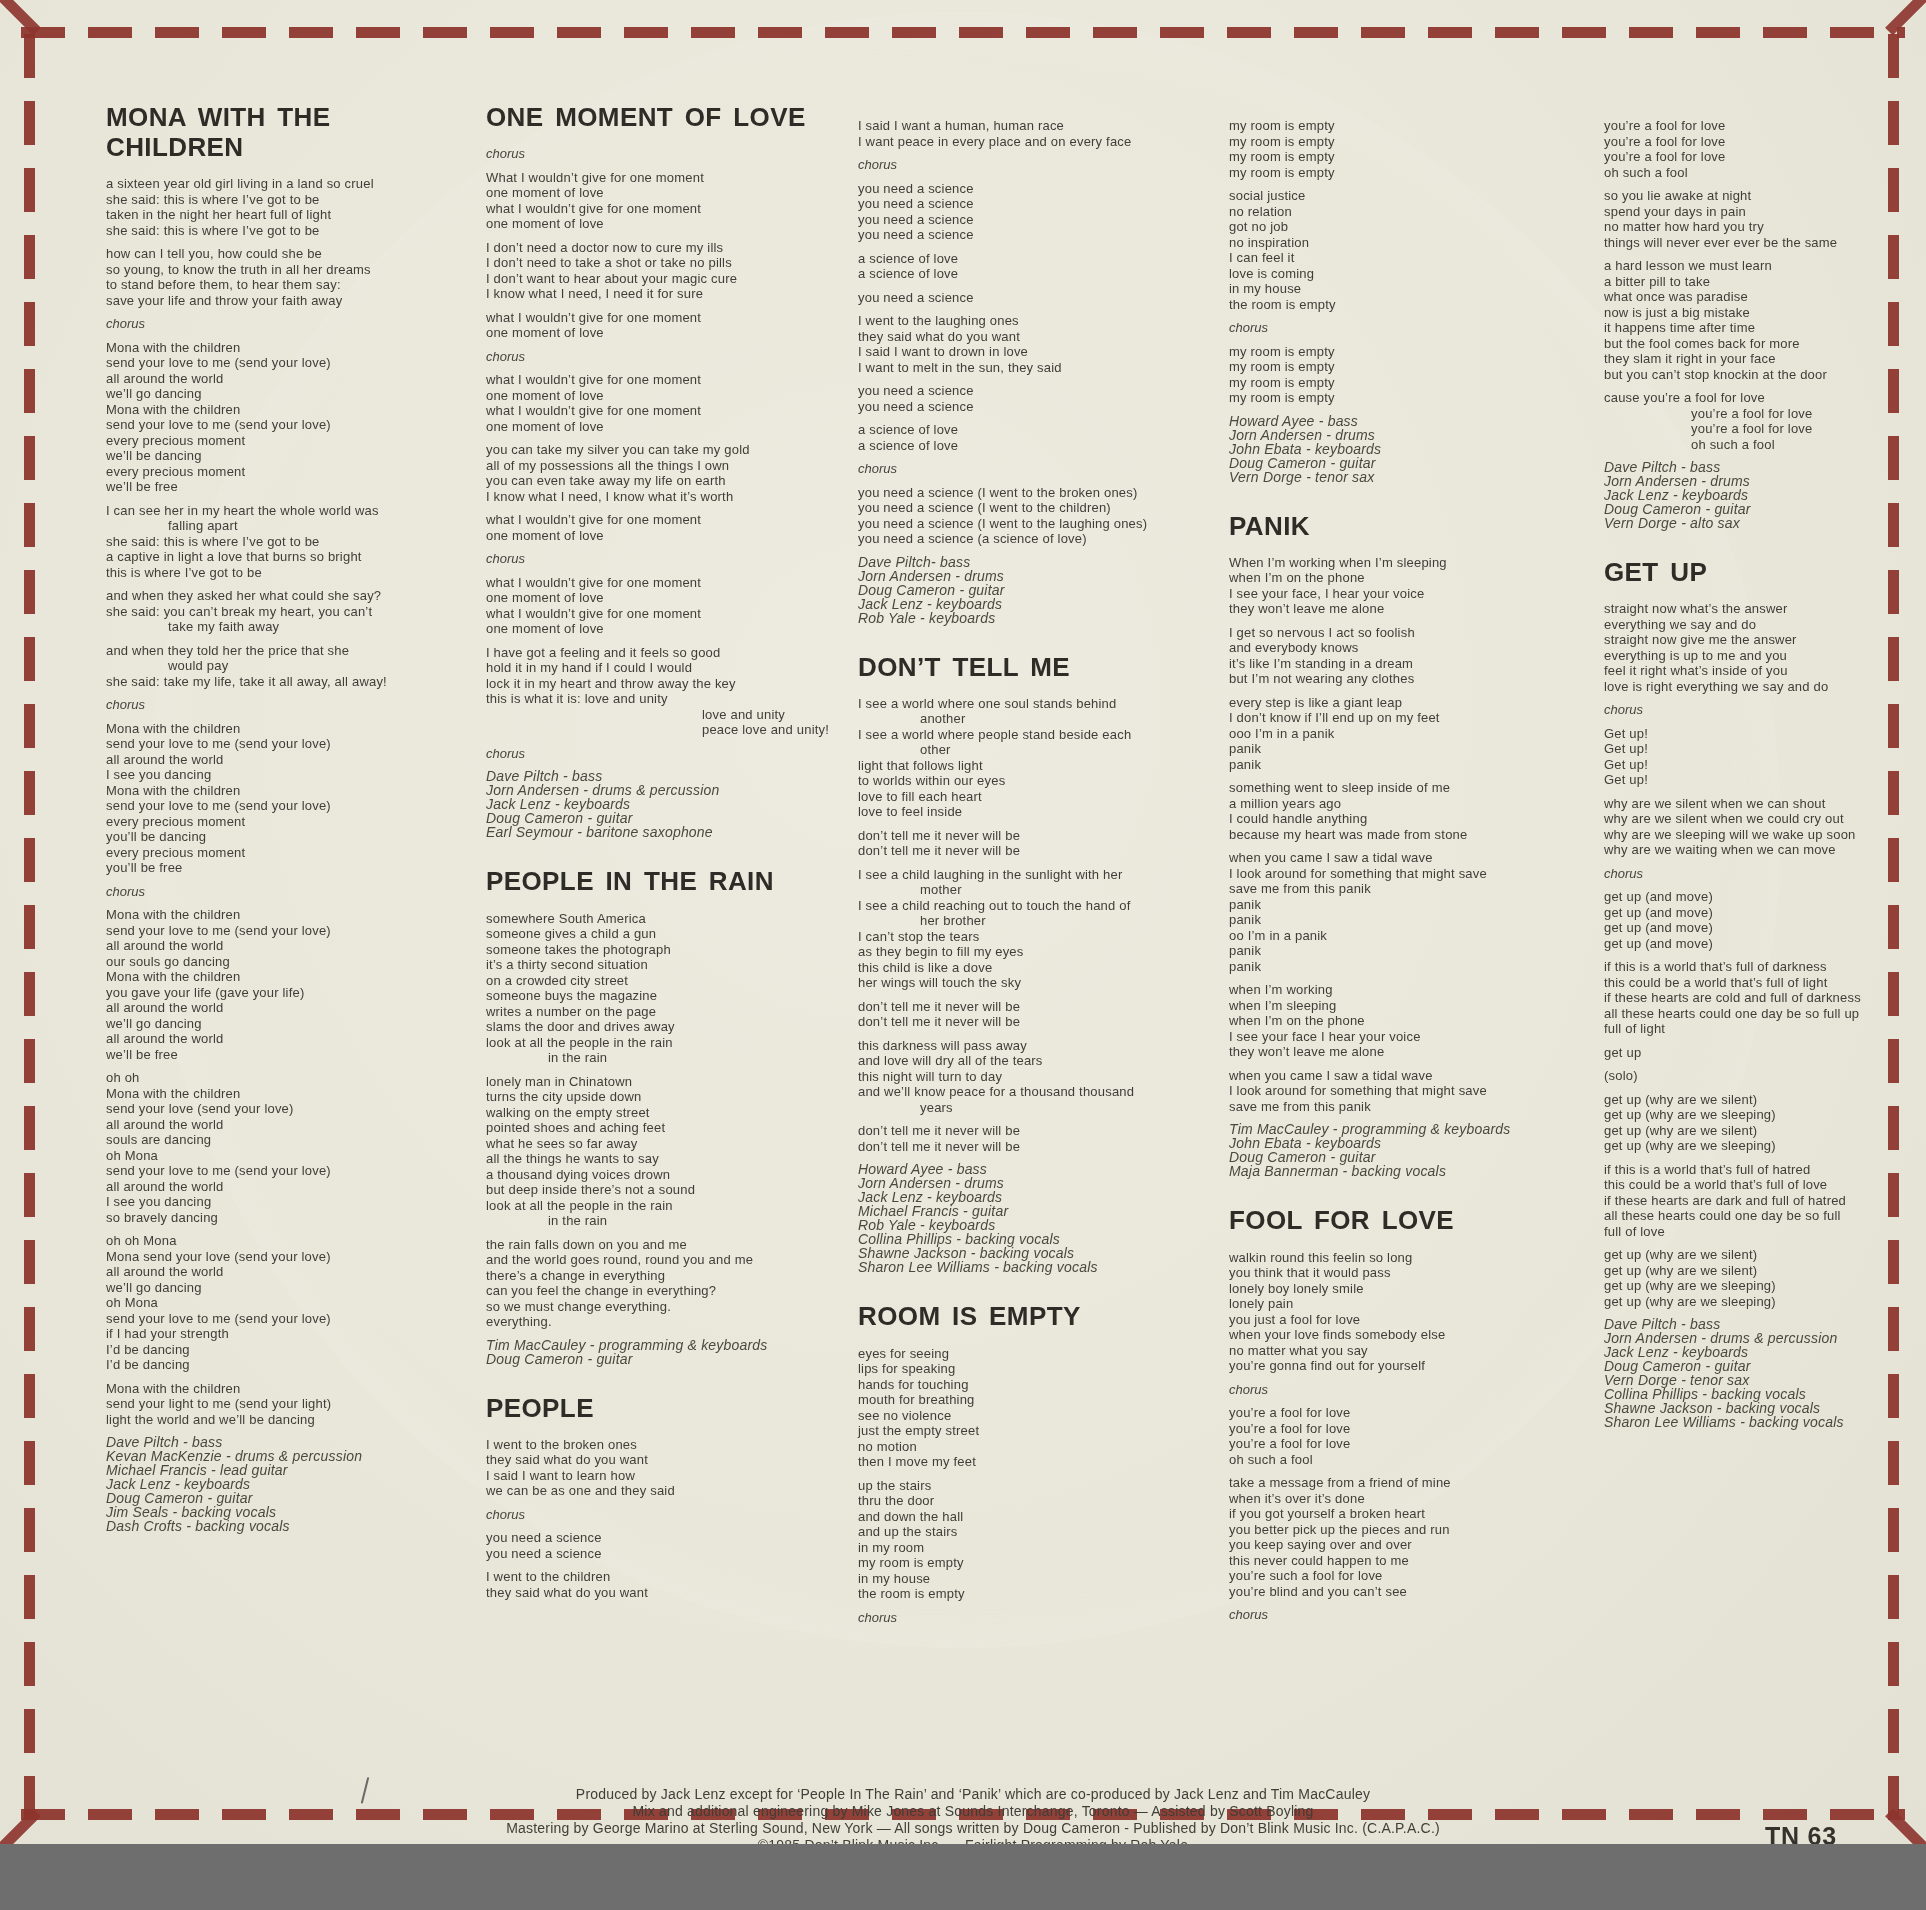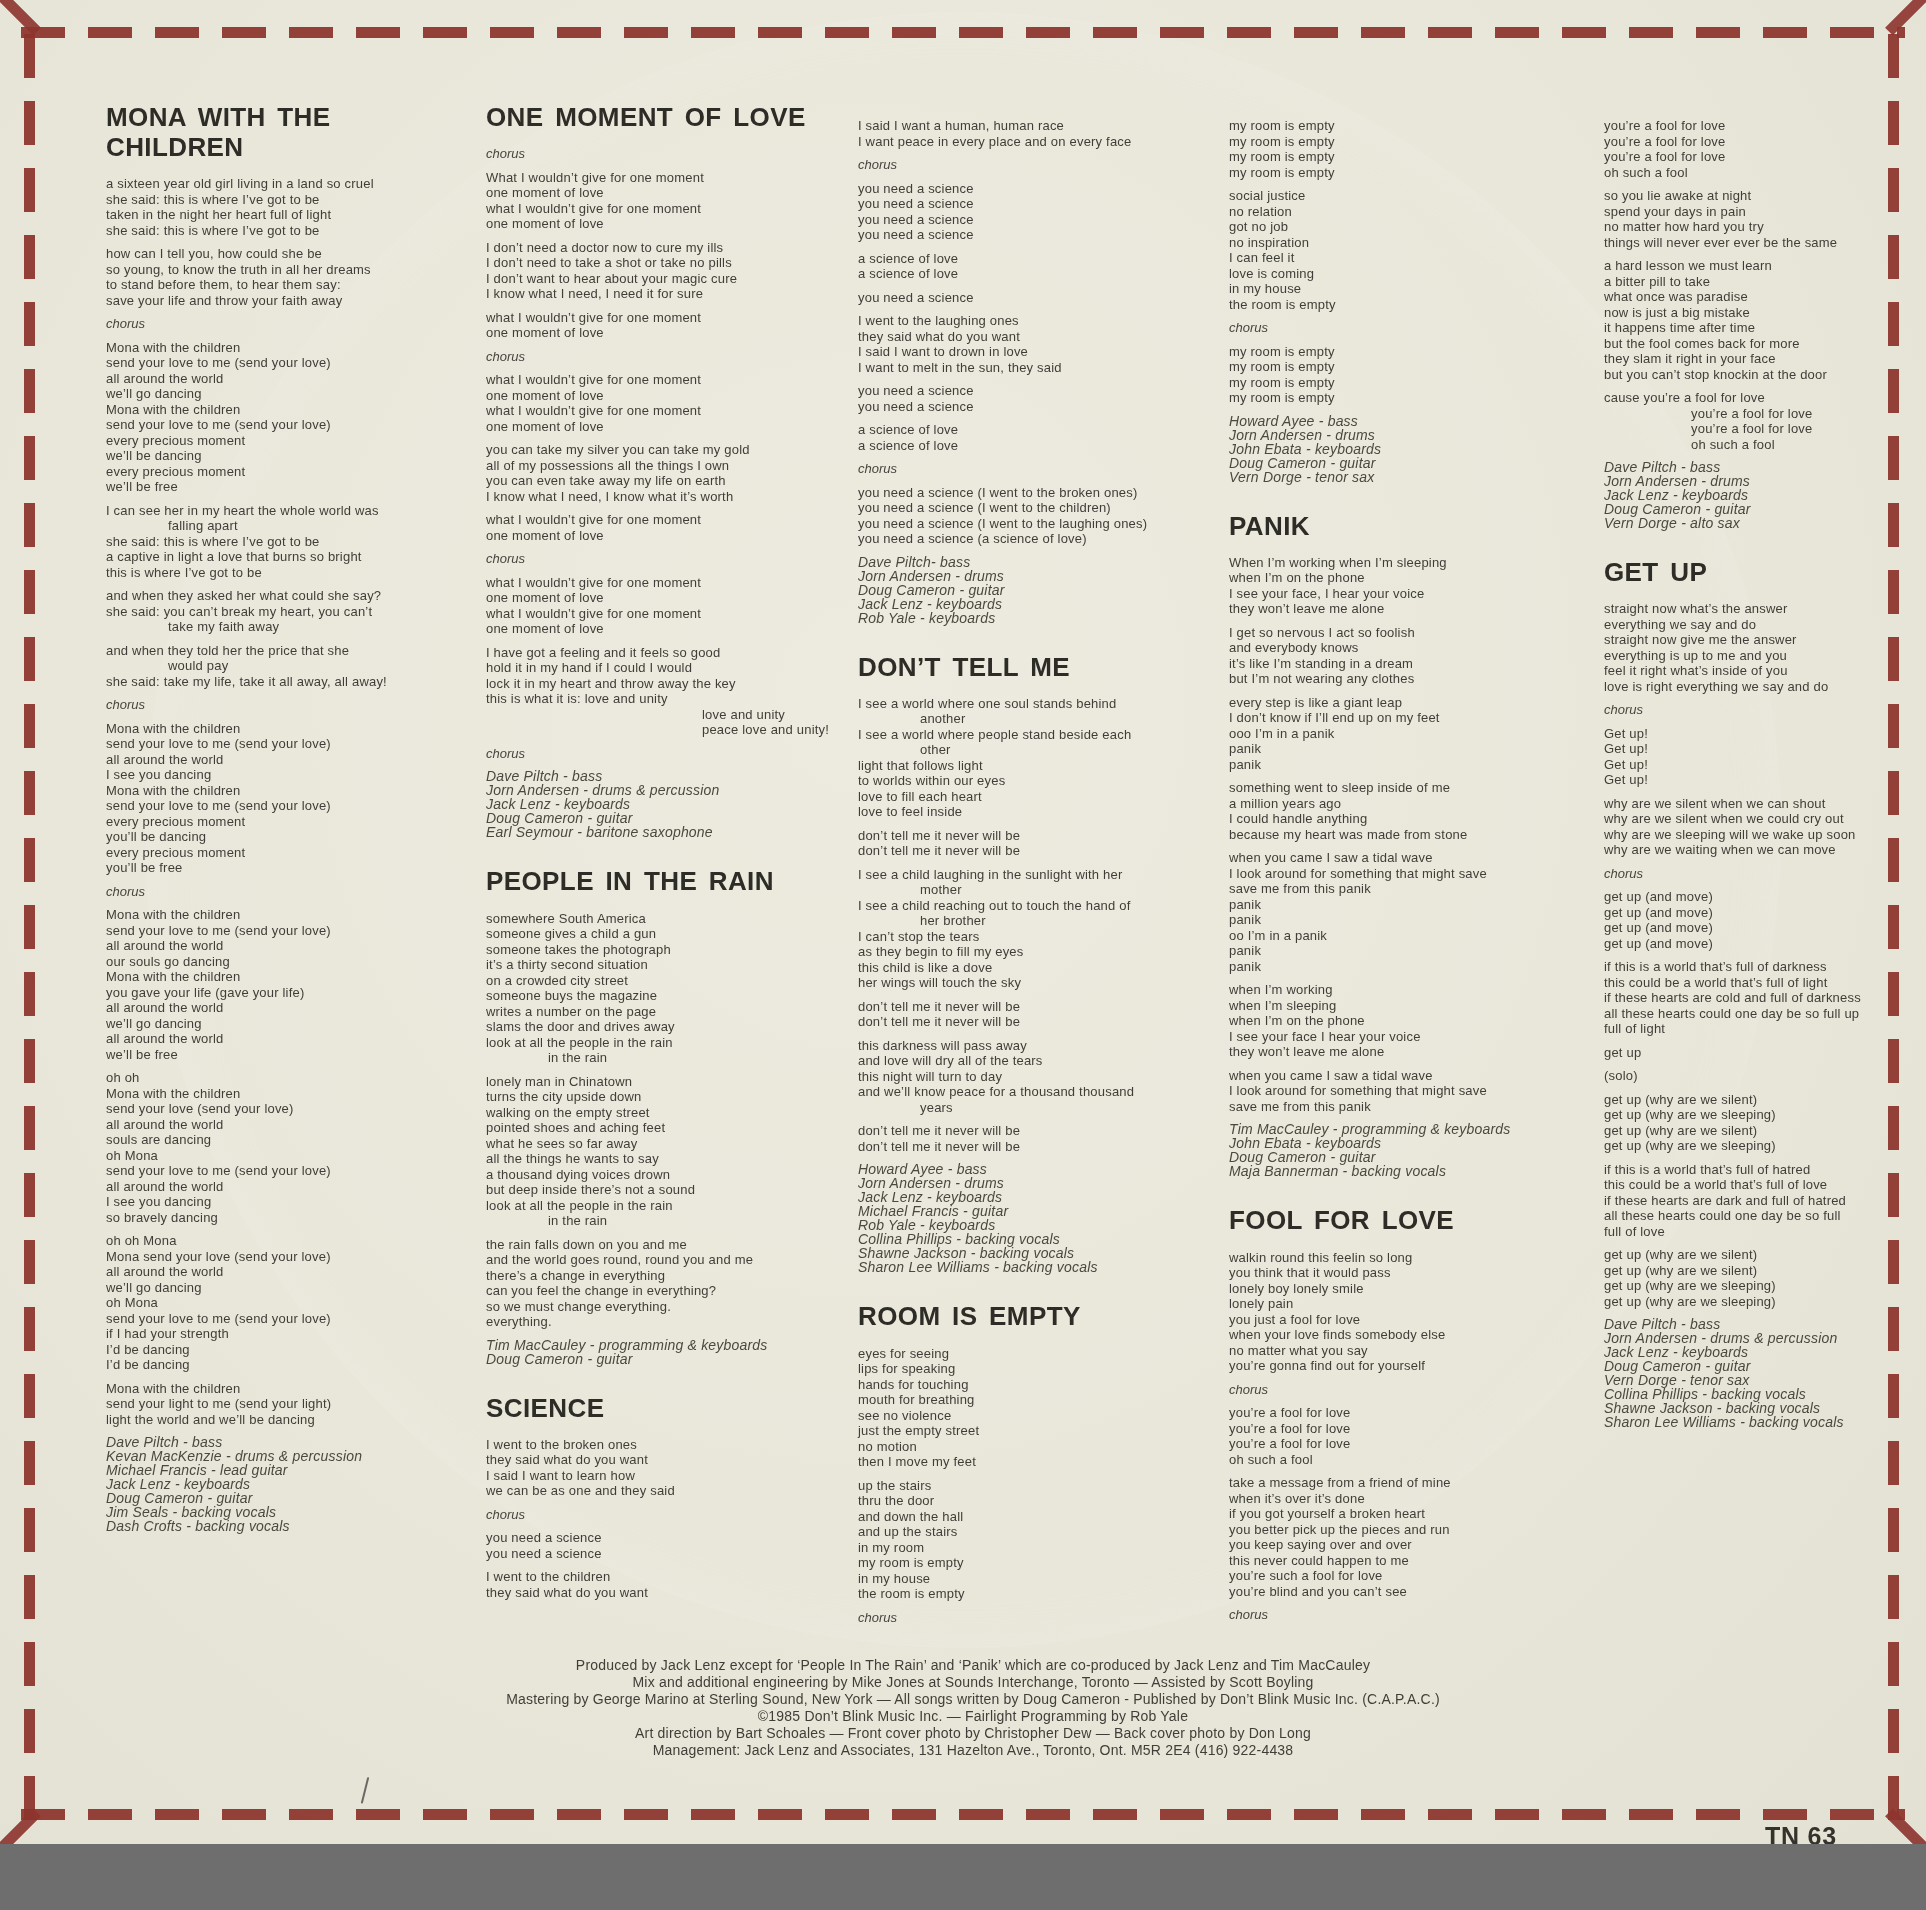--- a/index.html
+++ b/index.html
@@ -39,21 +39,21 @@
   .col > .song-title:first-child{margin-top:0;}
   .stanza{margin:0 0 8px;}
   .chorus-label{font-style:italic;font-size:13px;line-height:15.5px;color:#45443e;margin:0 0 8px;}
   .line{font-size:13px;line-height:15.5px;letter-spacing:0.2px;white-space:pre-wrap;}
   .line.i{padding-left:62px;}
   .line.i2{padding-left:216px;}
   .line.i3{padding-left:87px;}
   .credits{margin:0.8px 0 8px;}
   .credits .line{font-size:14px;line-height:14px;font-style:italic;color:#4a4940;}
 
-  .footer{position:absolute;left:0;right:0;top:1657px;text-align:center;padding-left:20px;}
+  .footer{position:absolute;left:0;right:0;top:1786px;text-align:center;padding-left:20px;}
   .footer .fline{font-size:14px;line-height:17px;color:#3f3e38;letter-spacing:0.2px;}
   .catalog{position:absolute;right:89px;top:1822px;font-size:25px;font-weight:bold;
     letter-spacing:0.8px;color:#33322c;text-decoration:underline;}
   .pen-mark{position:absolute;left:364px;top:1777px;width:2.4px;height:27px;background:#4a4a48;
     transform:rotate(14deg);border-radius:1.6px;opacity:.8;}
 </style>
 </head>
 <body>
 
 <div class="sleeve">
@@ -265,21 +265,21 @@
         <div class="line">and the world goes round, round you and me</div>
         <div class="line">there’s a change in everything</div>
         <div class="line">can you feel the change in everything?</div>
         <div class="line">so we must change everything.</div>
         <div class="line">everything.</div>
       </div>
       <div class="credits">
         <div class="line">Tim MacCauley - programming &amp; keyboards</div>
         <div class="line">Doug Cameron - guitar</div>
       </div>
-      <h2 class="song-title">SCIENCE</h2>
+      <h2 class="song-title">PEOPLE</h2>
       <div class="stanza">
         <div class="line">I went to the broken ones</div>
         <div class="line">they said what do you want</div>
         <div class="line">I said I want to learn how</div>
         <div class="line">we can be as one and they said</div>
       </div>
       <div class="chorus-label">chorus</div>
       <div class="stanza">
         <div class="line">you need a science</div>
         <div class="line">you need a science</div>

